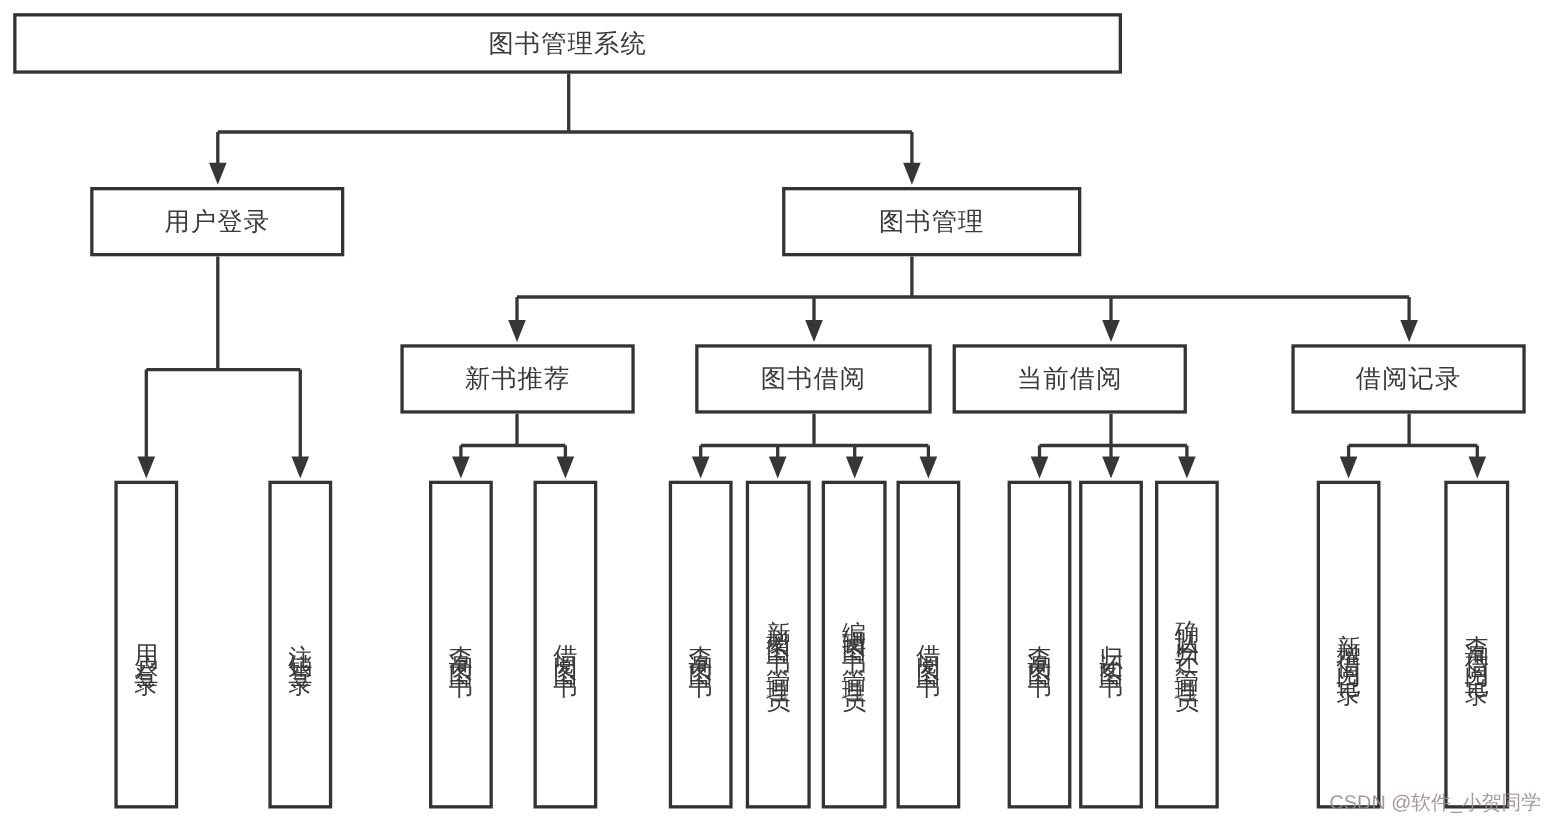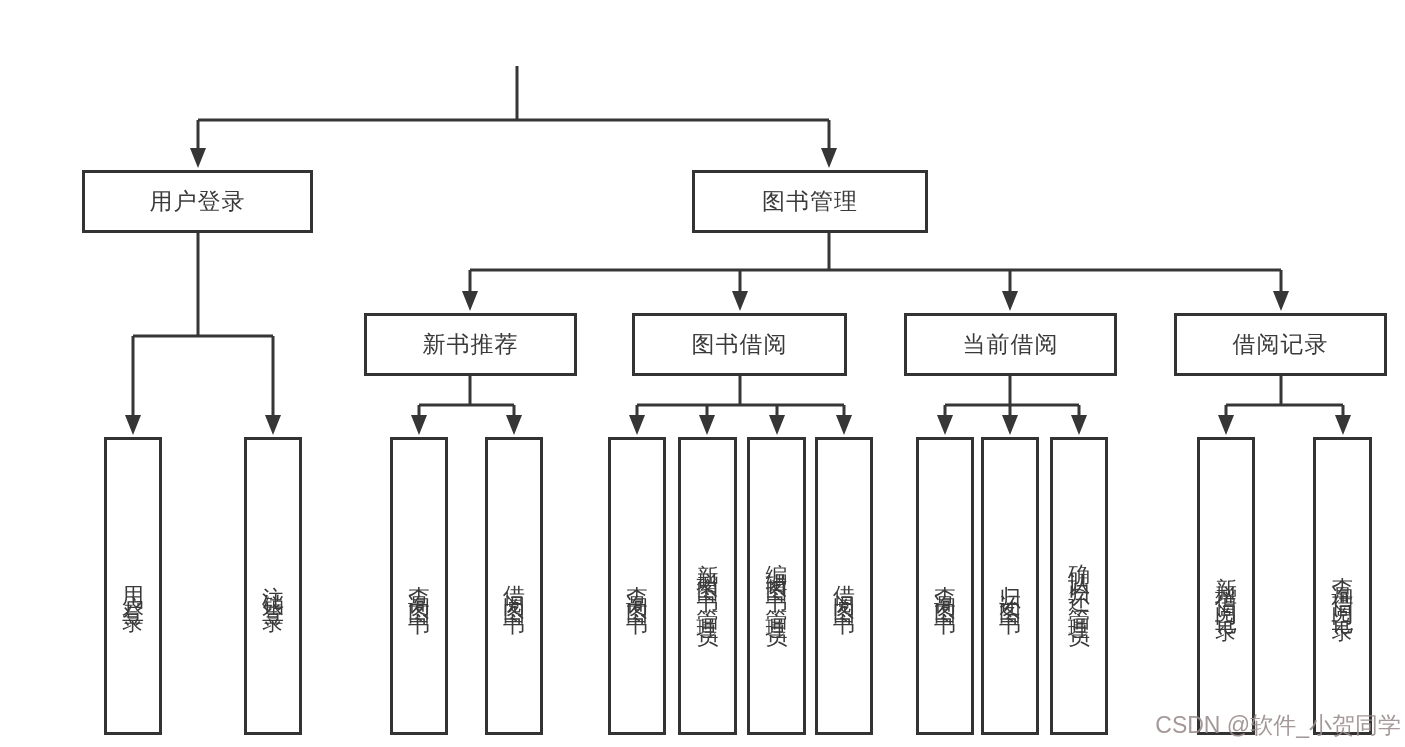--- a/index.html
+++ b/index.html
@@ -32,21 +32,21 @@
     writing-mode: vertical-rl;
     text-orientation: mixed;
     font-size: 22px;
     letter-spacing: 9px;
     line-height: 1;
   }
   .watermark {
     position: absolute;
     right: 4px;
     bottom: 6px;
-    font-size: 23px;
+    font-size: 18px;
     color: #9b8d8d;
     opacity: 0.9;
     z-index: 3;
     white-space: nowrap;
     text-align: center;
   }
 </style>
 </head>
 <body>
 
@@ -85,35 +85,38 @@
       <polygon points="769,415 785,415 777,435"></polygon>
       <polygon points="836,415 852,415 844,435"></polygon>
       <polygon points="937,415 953,415 945,435"></polygon>
       <polygon points="1002,415 1018,415 1010,435"></polygon>
       <polygon points="1071,415 1087,415 1079,435"></polygon>
       <polygon points="1218,415 1234,415 1226,435"></polygon>
       <polygon points="1335,415 1351,415 1343,435"></polygon>
     </g>
   </svg>
 
+  <div class="box h" style="left:12px;top:12px;width:1008px;height:55px">
+    <span>图书管理系统</span>
+  </div>
 
   <div class="box h" style="left:82px;top:170px;width:231px;height:63px">
     <span>用户登录</span>
   </div>
-  <div class="box h" style="left:692px;top:170px;width:236px;height:63px">
+  <div class="box h" style="left:711px;top:170px;width:272px;height:63px">
     <span>图书管理</span>
   </div>
 
   <div class="box h" style="left:632px;top:313px;width:215px;height:63px">
     <span>图书借阅</span>
   </div>
   <div class="box h" style="left:364px;top:313px;width:213px;height:63px">
     <span>新书推荐</span>
   </div>
-  <div class="box h" style="left:904px;top:313px;width:213px;height:63px">
+  <div class="box h" style="left:866px;top:313px;width:213px;height:63px">
     <span>当前借阅</span>
   </div>
   <div class="box h" style="left:1174px;top:313px;width:213px;height:63px">
     <span>借阅记录</span>
   </div>
 
   <div class="box v" style="left:104px;top:437px;width:58px;height:298px">
     <span>用户登录</span>
   </div>
   <div class="box v" style="left:244px;top:437px;width:58px;height:298px">

